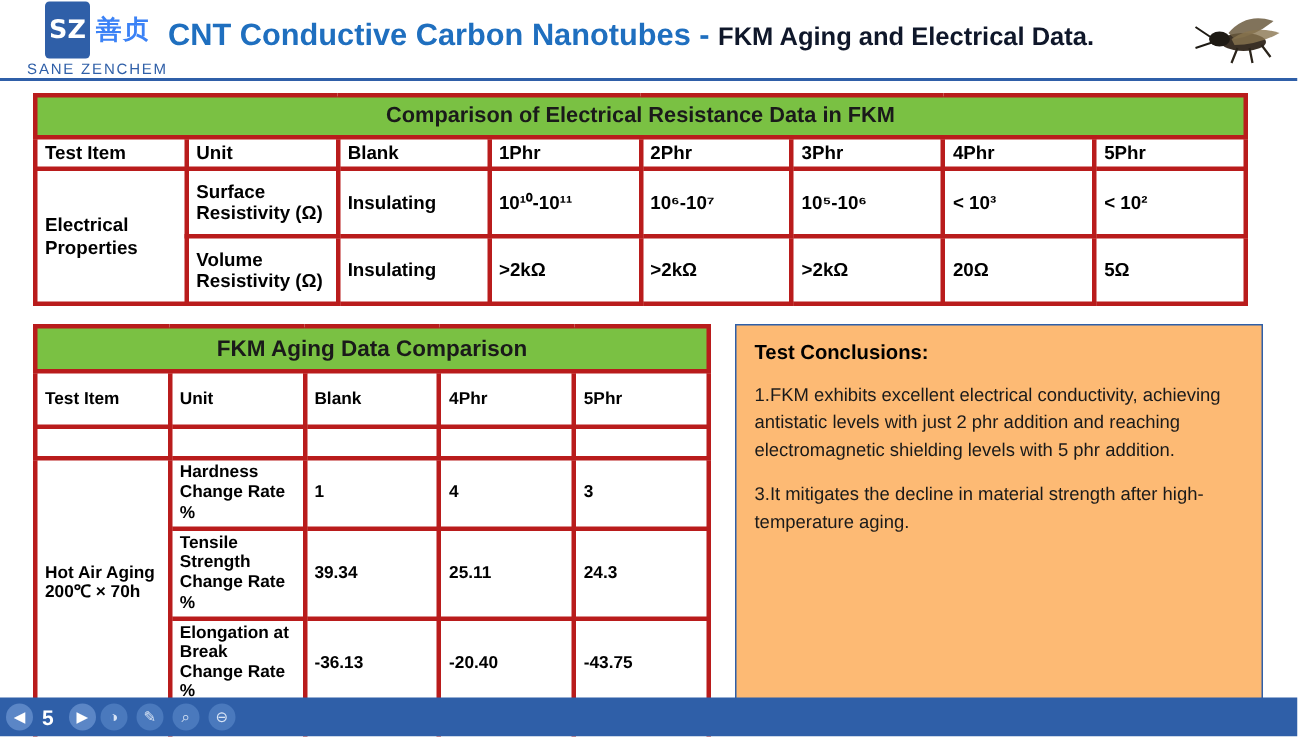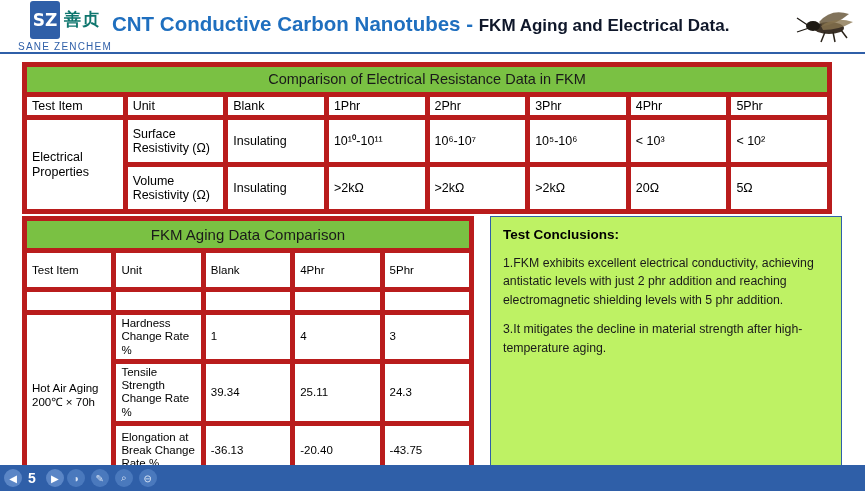--- a/index.html
+++ b/index.html
@@ -44,21 +44,21 @@
     border-radius: 3px;
     color: #fff;
     font-size: 17px;
     font-weight: bold;
     display: flex;
     align-items: center;
     justify-content: center;
     font-family: "DejaVu Sans", sans-serif;
   }
   .logo-cn {
-    color: #0f766e;
+    color: #3b82f6;
     font-size: 17px;
     font-weight: bold;
     letter-spacing: 1px;
     font-family: "DejaVu Sans", sans-serif;
   }
   .logo-en {
     color: #2f5fa8;
     font-size: 10px;
     letter-spacing: 1.2px;
     margin-top: 2px;
@@ -89,28 +89,28 @@
     right: 6px; top: 2px;
     width: 70px; height: 44px;
   }
 
   
   table {
     border-collapse: collapse;
     table-layout: fixed;
   }
   td, th {
-    border: 5px solid #b91c1c;
+    border: 3px solid #b91c1c;
     font-size: 12.5px;
     color: #000;
     padding: 2px 5px;
     vertical-align: middle;
     text-align: left;
     line-height: 1.15;
-    font-weight: normal;
+    font-weight: bold;
   }
   .band {
     background: #7ac143;
     text-align: center;
     font-size: 14.5px;
     color: #1a1a1a;
     padding: 4px 0;
   }
 
   
@@ -132,21 +132,21 @@
   .aging-table .num { text-align: left; }
   .aging-table .spacer td { height: 14px; }
 
   
   .concl {
     position: absolute;
     left: 490px; top: 216px;
     width: 352px;
     height: 262px;
     border: 1px solid #2f5fa8;
-    background: #bef264;
+    background: #fdba74;
     padding: 10px 12px;
     box-sizing: border-box;
   }
   .concl-title {
     font-size: 13.5px;
     font-weight: bold;
     color: #000;
     margin-bottom: 12px;
   }
   .concl p {

